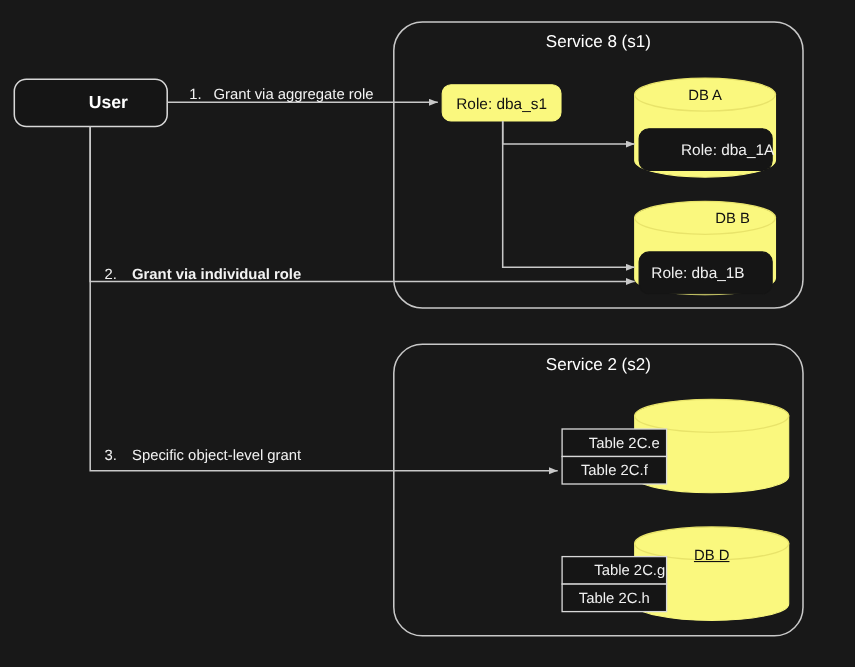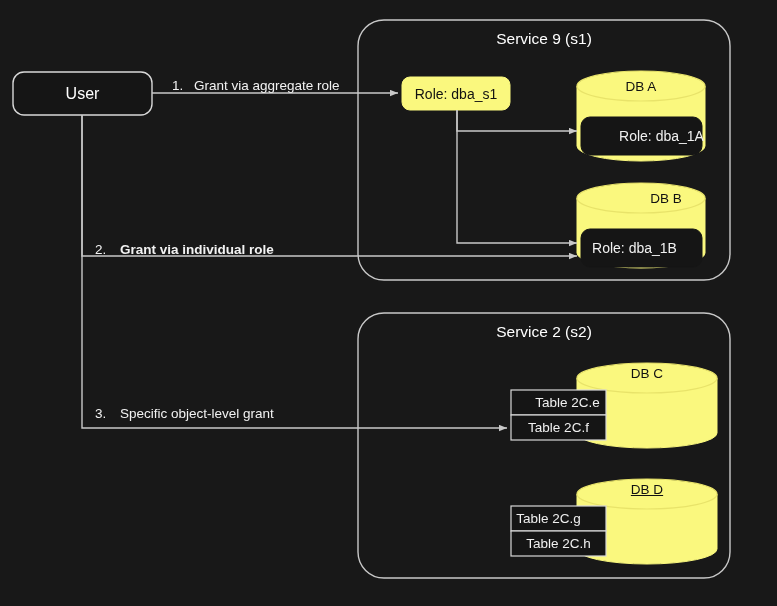--- a/index.html
+++ b/index.html
@@ -36,22 +36,23 @@
     justify-content: center;
   }
   .edge-label {
     position: absolute;
     color: #f2f2f2;
     font-size: 13.5px;
     white-space: nowrap;
     line-height: 1;
   }
   .user-label {
-    font-weight: normal;
+    font-weight: bold;
     font-size: 16px;
+    margin-left: 16px;
   }
   .svc-title {
     font-size: 15.5px;
     color: #ffffff;
   }
   .db-title {
     font-size: 13.5px;
     color: #111111;
   }
   .role-inner-label {
@@ -130,33 +131,32 @@
 
   <div class="edge-label" style="left:172px; top:79px;">1.</div>
   <div class="edge-label" style="left:194px; top:79px;">Grant via aggregate role</div>
 
   <div class="edge-label" style="left:95px; top:243px;">2.</div>
   <div class="edge-label" style="left:120px; top:243px;font-weight:bold;">Grant via individual role</div>
 
   <div class="edge-label" style="left:95px; top:407px;">3.</div>
   <div class="edge-label" style="left:120px; top:407px;">Specific object-level grant</div>
 
-  <div class="node-text svc-title" style="left:358px; top:28px; width:372px; height:22px;">Service 9 (s1)</div>
+  <div class="node-text svc-title" style="left:358px; top:28px; width:372px; height:22px;">Service 8 (s1)</div>
 
   <div class="node-text svc-title" style="left:358px; top:321px; width:372px; height:22px;">Service 2 (s2)</div>
 
   <div class="node-text role-yellow-label" style="left:402px; top:77px; width:108px; height:33px;">Role: dba_s1</div>
 
   <div class="node-text db-title" style="left:577px; top:78px; width:128px; height:18px;">DB A</div>
   <div class="node-text role-inner-label" style="left:601px; top:117px; width:121px; height:38px;">Role: dba_1A</div>
 
   <div class="node-text db-title" style="left:577px; top:190px; width:132px; height:18px;margin-left:23px;">DB B</div>
   <div class="node-text role-inner-label" style="left:581px; top:229px; width:107px; height:38px;">Role: dba_1B</div>
 
-  <div class="node-text db-title" style="left:577px; top:365px; width:140px; height:18px;">DB C</div>
   <div class="node-text table-label" style="left:511px; top:390px; width:113px; height:25px;">Table 2C.e</div>
   <div class="node-text table-label" style="left:511px; top:415px; width:95px; height:25px;text-align:center;">Table 2C.f</div>
 
-  <div class="node-text db-title" style="left:577px; top:481px; width:140px; height:18px;text-decoration:underline;">DB D</div>
-  <div class="node-text table-label" style="left:496px; top:506px; width:81px; height:25px;padding-left:12px;">Table 2C.g</div>
+  <div class="node-text db-title" style="left:577px; top:496px; width:140px; height:18px;text-decoration:underline;">DB D</div>
+  <div class="node-text table-label" style="left:520px; top:506px; width:81px; height:25px;padding-left:12px;">Table 2C.g</div>
   <div class="node-text table-label" style="left:511px; top:531px; width:95px; height:25px;">Table 2C.h</div>
 
 </div>
 
 </body></html>

